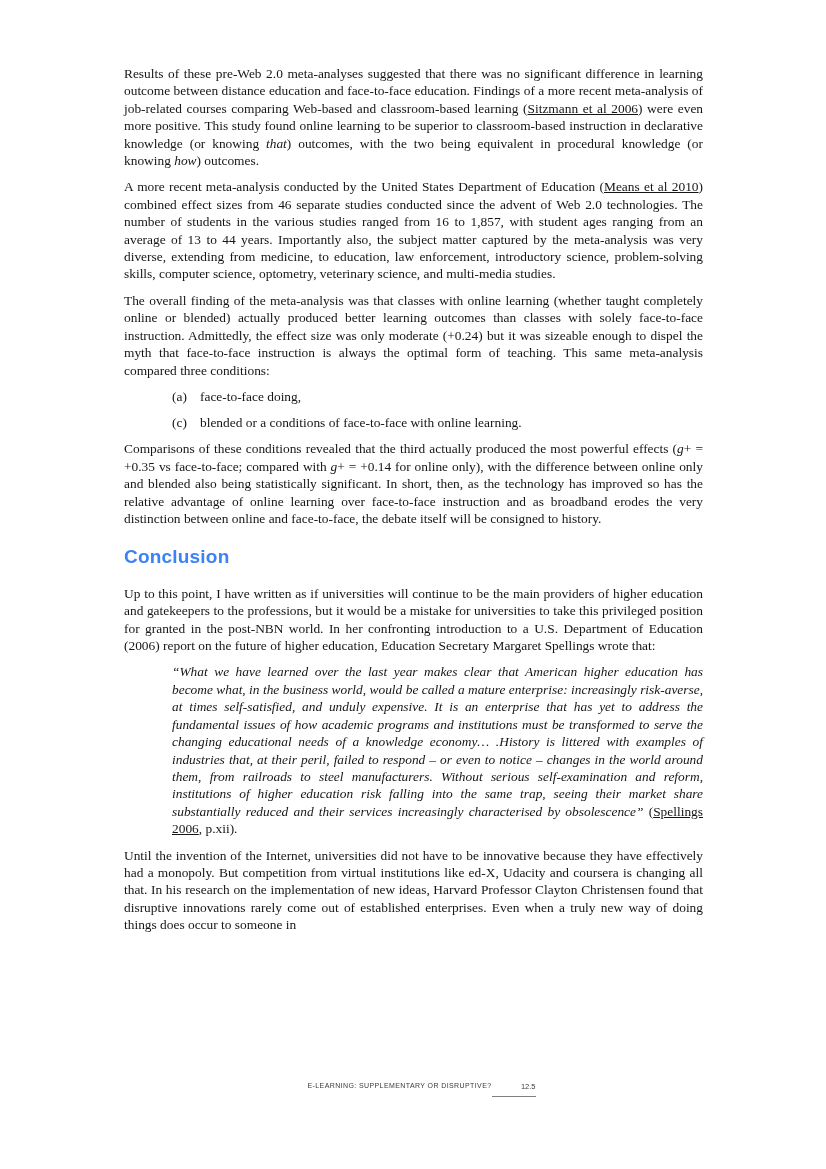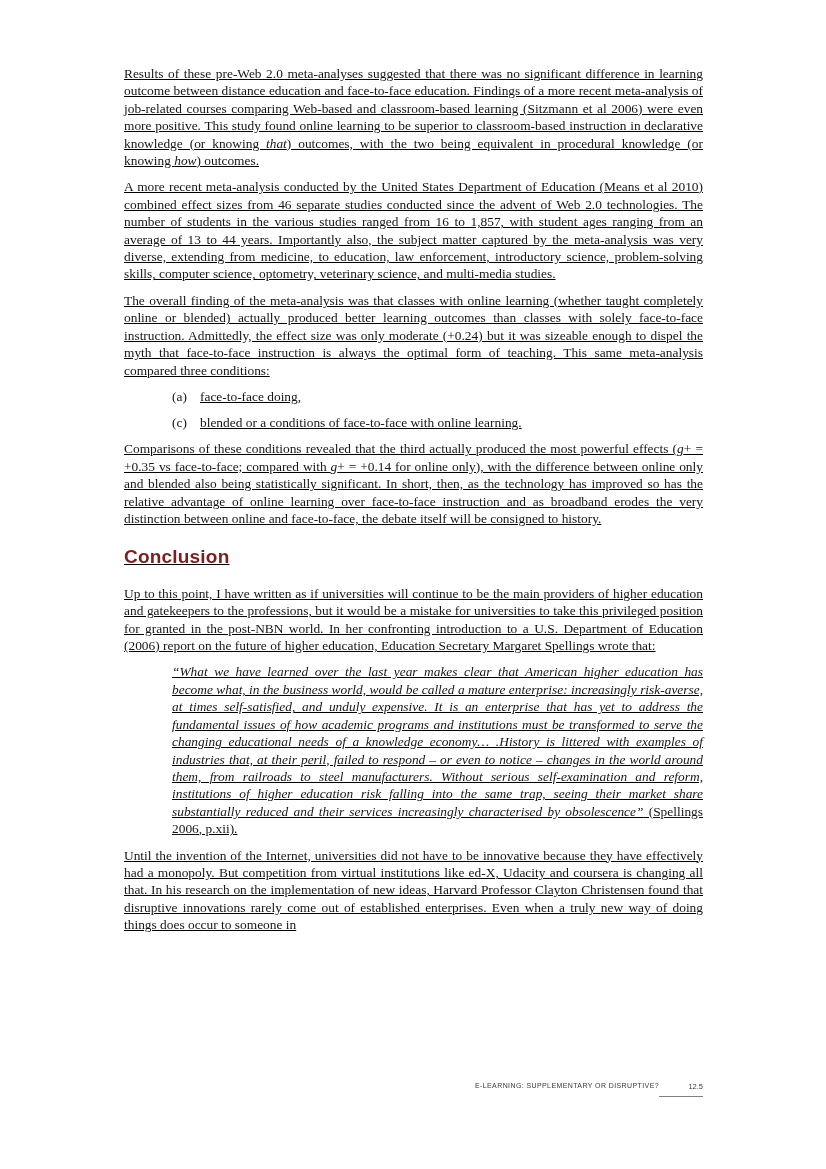--- a/index.html
+++ b/index.html
@@ -4,58 +4,57 @@
 <style>
   html, body { margin: 0; padding: 0; background: #ffffff; }
   .page {
     position: relative;
     width: 826px;
     height: 1169px;
     background: #ffffff;
     box-sizing: border-box;
     padding: 65px 123px 0 124px;
     overflow: hidden;
-    text-decoration: underline;
   }
   .body-text {
     font-family: "Liberation Serif", serif;
     font-size: 13.4px;
     line-height: 17.4px;
     color: #151515;
     text-align: justify;
   }
   p.para { margin: 0 0 9px 0; }
   .ref { color: inherit; text-decoration: underline; cursor: pointer; }
   em.emph { font-style: italic; }
   .cond-list { margin: 0 0 9px 0; }
   .list-item { margin: 0 0 8.7px 48px; text-align: left; }
   .list-label { display: inline-block; width: 28px; }
   h1.conclusion {
     font-family: "Liberation Sans", sans-serif;
     font-size: 19px;
     font-weight: bold;
-    color: #7f1d1d;
+    color: #3b82f6;
     margin: 21px 0 19px 0;
     letter-spacing: 0.2px;
     text-align: left;
   }
   blockquote.quote {
     margin: 0 0 9px 48px;
     padding: 0;
     font-style: italic;
   }
   .q-plain { font-style: normal; }
   blockquote.quote .ref { font-style: normal; }
   footer.page-footer {
     position: absolute;
     left: 140px;
     right: 123px;
     top: 1082px;
     display: flex;
-    justify-content: flex-end;
+    justify-content: center;
     align-items: flex-start;
     font-family: "Liberation Sans", sans-serif;
     color: #3a3a3a;
   }
   .footer-left { font-size: 7px; letter-spacing: 0.4px; }
   .footer-page-block { text-align: right; }
   .page-number { font-size: 7.5px; }
   .page-number-rule {
     width: 44px;
     border-top: 1px solid #808080;

